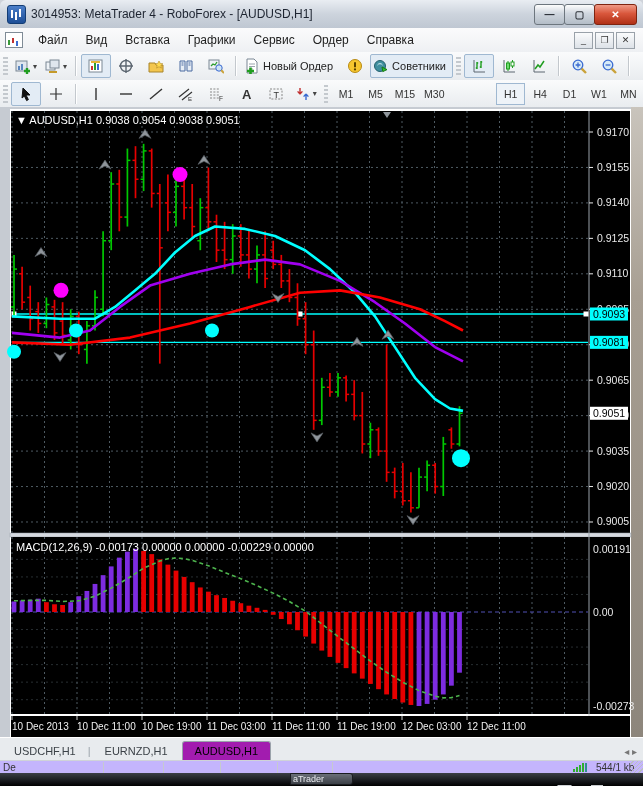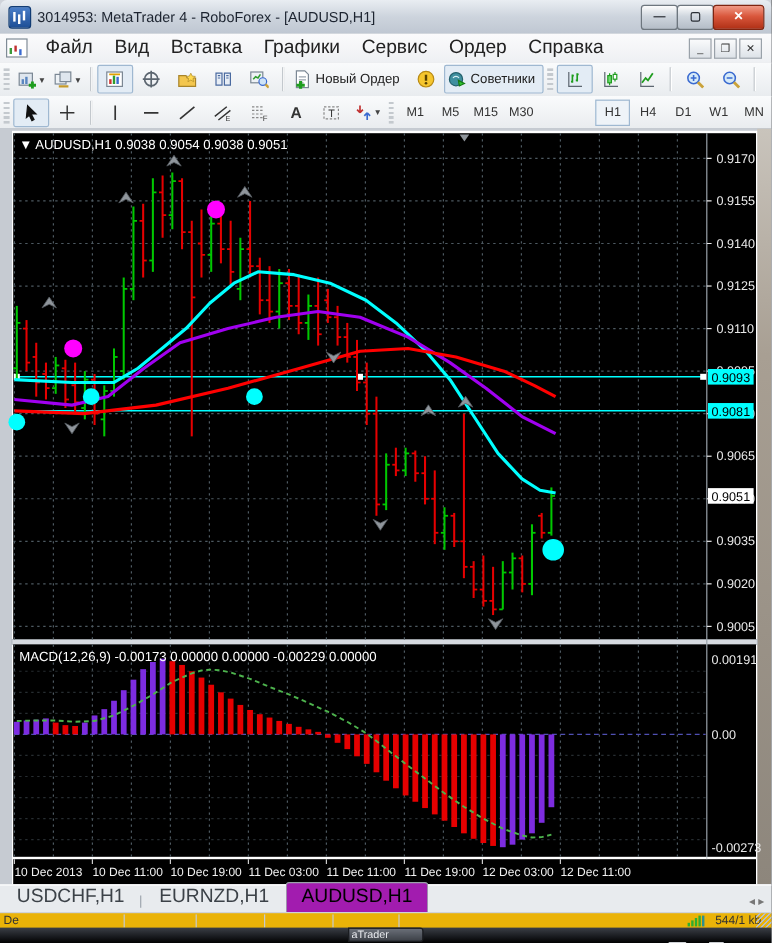--- a/index.html
+++ b/index.html
@@ -16,21 +16,21 @@
   .winbtns{display:flex;margin-right:6px;}
   .wbtn{width:29px;height:19px;border:1px solid #6d767e;border-radius:3px;margin-left:-1px;
     background:linear-gradient(#fdfdfd,#cfd6de 45%,#b4bdc7);display:flex;align-items:center;justify-content:center;
     font-size:10px;color:#2a2f36;font-weight:bold;}
   .wbtn.close{width:41px;background:linear-gradient(#f09a86,#d9573c 45%,#b03016);color:#fff;border-color:#7e2410;}
   
   #menubar{position:absolute;left:0;top:28px;width:643px;height:24px;background:linear-gradient(#fbfbfc,#eef0f3);
     border-bottom:1px solid #d7dade;display:flex;align-items:center;}
   #doc-icon{width:16px;height:14px;margin:0 6px 0 5px;border:1px solid #7f8b96;background:#fff;position:relative;}
   #doc-icon:before{content:"";position:absolute;left:2px;bottom:2px;width:2px;height:5px;background:#3a9a3a;box-shadow:4px -2px 0 #c03030,8px 1px 0 #3a6ad0;}
-  .menu-item{padding:3px 9px;font-size:16px;color:#222;}
+  .menu-item{padding:3px 9px;font-size:12px;color:#222;}
   #mdibtns{margin-left:auto;display:flex;margin-right:8px;}
   .mdib{width:17px;height:15px;border:1px solid #99a1a9;background:linear-gradient(#fafbfc,#dde2e8);
     font-size:9px;color:#333;display:flex;align-items:center;justify-content:center;margin-left:2px;}
   
   .toolbar{position:absolute;left:0;width:643px;background:linear-gradient(#fafbfc,#e9ecef);display:flex;align-items:center;}
   #toolbar1{top:52px;height:28px;border-bottom:1px solid #dcdfe2;}
   #toolbar2{top:80px;height:27px;border-bottom:1px solid #b6bcc2;}
   .grip{width:5px;height:18px;margin:0 3px;background:repeating-linear-gradient(180deg,#c4c9ce 0 2px,transparent 2px 4px);}
   .tsep{width:1px;height:20px;background:#c3c8cd;border-right:1px solid #fff;margin:0 4px;}
   .tbtn{height:22px;min-width:24px;display:flex;align-items:center;justify-content:center;border:1px solid transparent;
@@ -38,26 +38,26 @@
   .tbtn.pressed{background:#e3ecf5;border-color:#9fb8d1;}
   .tbtn .lbl{margin:0 4px 0 3px;}
   .dd{font-size:8px;color:#444;margin-left:2px;}
   .tfbtn{height:20px;width:29px;display:flex;align-items:center;justify-content:center;font-size:10.5px;color:#333;border:1px solid transparent;}
   .tfbtn.pressed{background:#eef3f8;border-color:#9fb8d1;margin-left:47px;}
   
   #chartwrap{position:absolute;left:0;top:107px;width:643px;height:630px;background:#c6cbd2;}
   
   #tabbar{position:absolute;left:0;top:737px;width:643px;height:23px;background:#e8ebee;border-top:1px solid #fff;
     display:flex;align-items:flex-end;}
-  .tab{font-size:16px;color:#3c4248;padding:3px 12px 4px;margin-left:2px;}
+  .tab{font-size:11px;color:#3c4248;padding:3px 12px 4px;margin-left:2px;}
   .tab.active{background:#a21caf;border:1px solid #9aa2aa;border-bottom:none;border-radius:3px 3px 0 0;color:#000;}
   .tabsep{color:#9aa2aa;font-size:11px;padding-bottom:4px;}
   #tabscroll{margin-left:auto;margin-right:6px;padding-bottom:4px;font-size:10px;color:#777;}
   
-  #statusbar{position:absolute;left:0;top:760px;width:643px;height:13px;background:#eab308;border-top:1px solid #cfd3d8;
+  #statusbar{position:absolute;left:0;top:760px;width:643px;height:13px;background:#c4b5fd;border-top:1px solid #cfd3d8;
     font-size:10px;color:#333;display:flex;align-items:center;}
   .ssep{width:1px;height:11px;background:#c6cacf;position:absolute;top:1px;}
   #sig-icon{position:absolute;left:573px;top:2px;width:18px;height:9px;display:flex;align-items:flex-end;}
   #sig-icon b{width:2px;margin-right:1px;background:#2fae2f;display:block;}
   #traffic{position:absolute;left:596px;top:1px;}
   #grip-corner{position:absolute;right:0;top:0;width:13px;height:13px;
     background:repeating-linear-gradient(135deg,transparent 0 2px,#b9bec4 2px 3px);}
   
   #taskbar{position:absolute;left:0;top:773px;width:643px;height:13px;background:linear-gradient(#3b3f46,#17191d 60%,#000);
     display:flex;align-items:center;flex-direction:column;}

